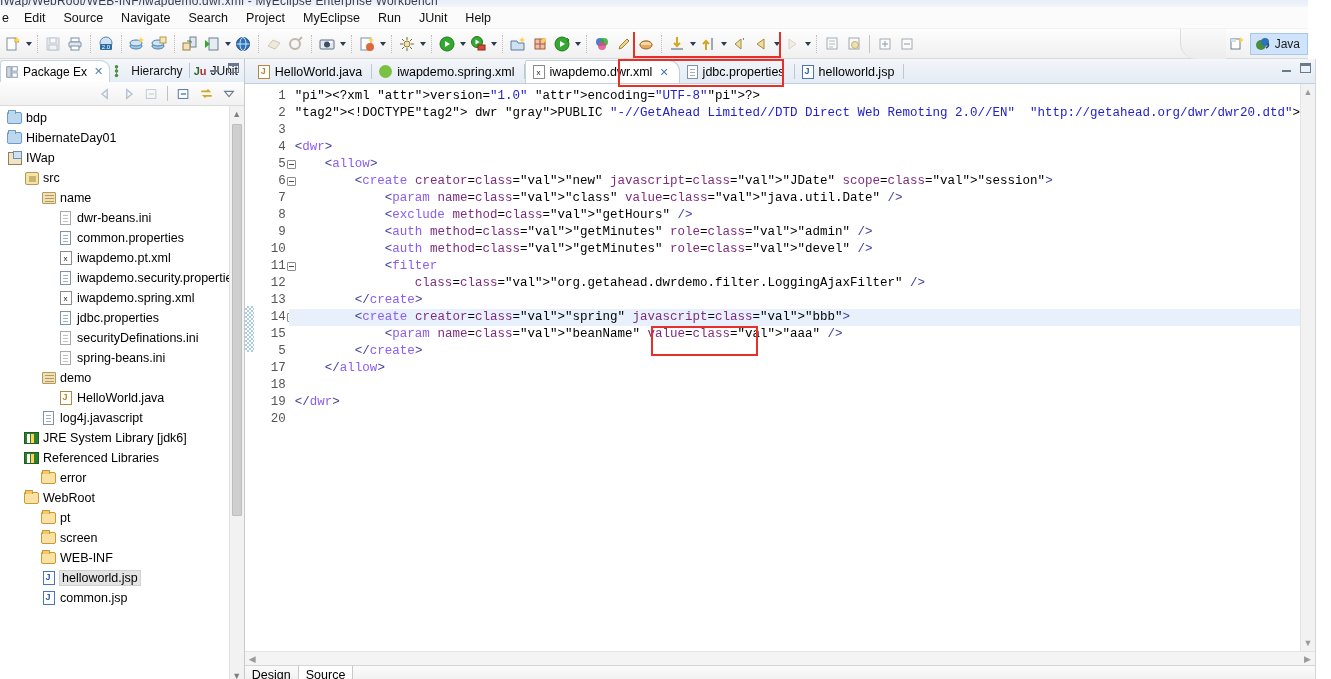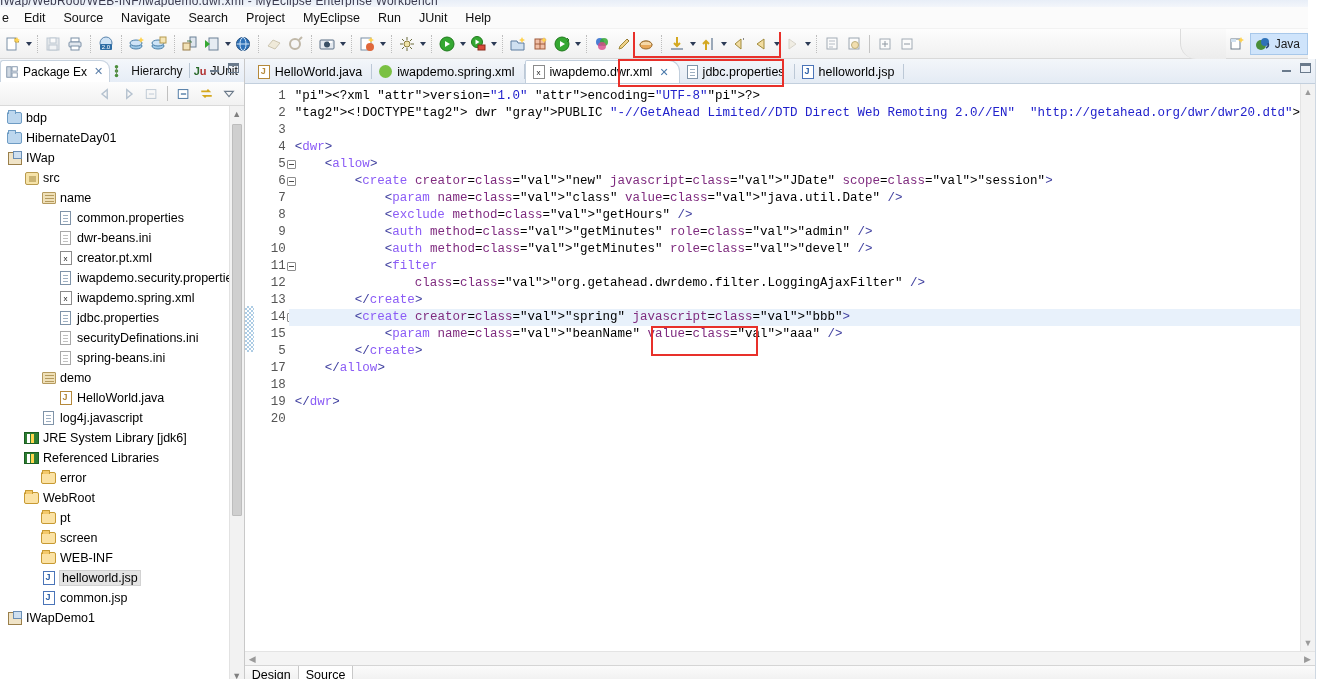--- a/index.html
+++ b/index.html
@@ -666,37 +666,37 @@
           <div class="trow">
             <span style="display:inline-block;width:40px;flex:none;"></span>
             <span class="ti">
               <span class="pkgicon"></span>
             </span>
             <span class="lbl">name</span>
           </div>
           <div class="trow">
             <span style="display:inline-block;width:57px;flex:none;"></span>
             <span class="ti">
+              <span class="doc gray"></span>
+            </span>
+            <span class="lbl">dwr-beans.ini</span>
+          </div>
+          <div class="trow">
+            <span style="display:inline-block;width:57px;flex:none;"></span>
+            <span class="ti">
               <span class="doc"></span>
             </span>
             <span class="lbl">common.properties</span>
           </div>
           <div class="trow">
             <span style="display:inline-block;width:57px;flex:none;"></span>
             <span class="ti">
-              <span class="doc gray"></span>
-            </span>
-            <span class="lbl">dwr-beans.ini</span>
-          </div>
-          <div class="trow">
-            <span style="display:inline-block;width:57px;flex:none;"></span>
-            <span class="ti">
               <span class="xdoc">x</span>
             </span>
-            <span class="lbl">creator.pt.xml</span>
+            <span class="lbl">iwapdemo.pt.xml</span>
           </div>
           <div class="trow">
             <span style="display:inline-block;width:57px;flex:none;"></span>
             <span class="ti">
               <span class="doc"></span>
             </span>
             <span class="lbl">iwapdemo.security.properties</span>
           </div>
           <div class="trow">
             <span style="display:inline-block;width:57px;flex:none;"></span>
@@ -802,27 +802,20 @@
               <span class="jspdoc"></span>
             </span>
             <span class="lbl">helloworld.jsp</span>
           </div>
           <div class="trow">
             <span style="display:inline-block;width:40px;flex:none;"></span>
             <span class="ti">
               <span class="jspdoc"></span>
             </span>
             <span class="lbl">common.jsp</span>
-          </div>
-          <div class="trow">
-            <span style="display:inline-block;width:6px;flex:none;"></span>
-            <span class="ti">
-              <span class="projicon"></span>
-            </span>
-            <span class="lbl">IWapDemo1</span>
           </div>
         </div>
 
       <div class="vscroll">
         <div class="arr up">▲</div>
         <div class="thumb"></div>
         <div class="arr dn">▼</div>
       </div>
     </div>
 

